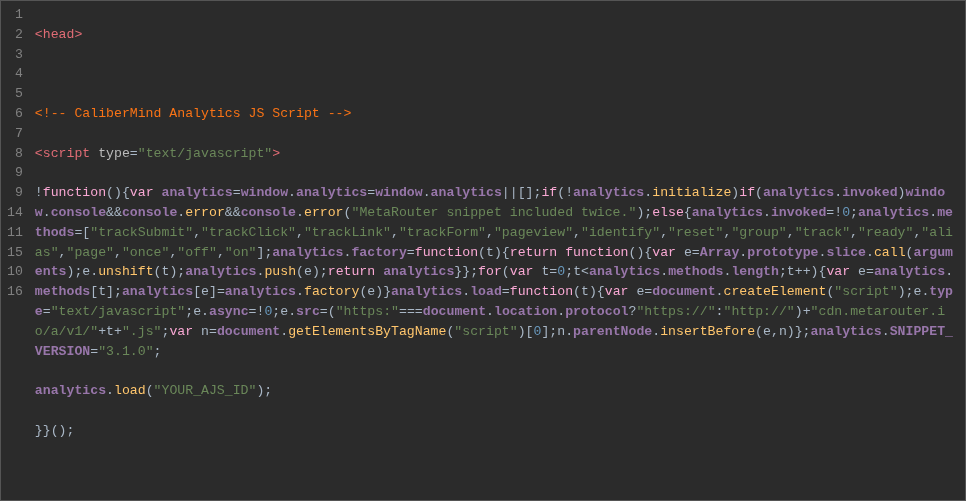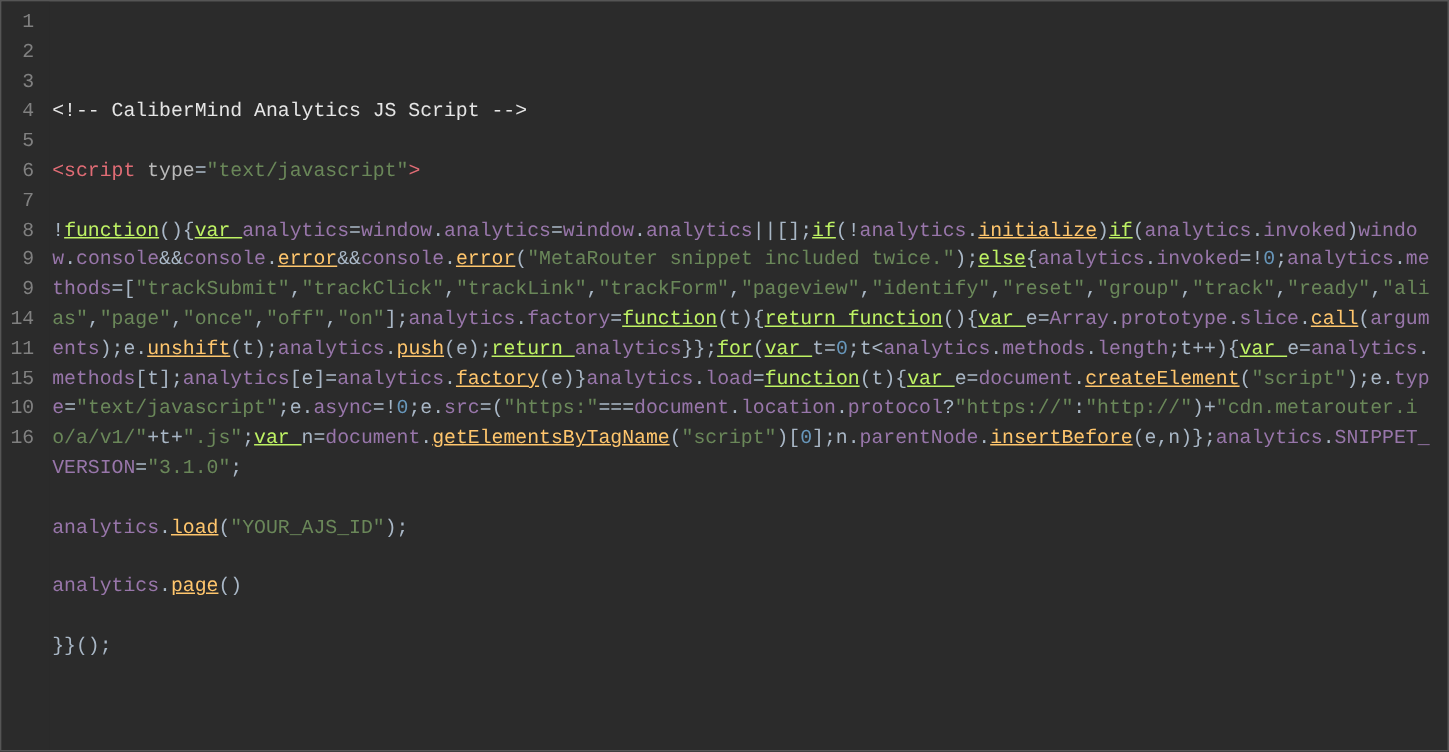--- a/index.html
+++ b/index.html
@@ -30,26 +30,26 @@
   .gutter div { white-space: pre; }
   .code {
     padding: 4px 6px 4px 2px;
     white-space: pre-wrap;
     word-break: break-all;
     flex: 1 1 auto;
   }
   .line { min-height: 1.5em; }      
   .attr { color: #BABABA; }     
   .str { color: #6A8759; }      
-  .kw { color: #bef264; text-decoration: underline; }       
+  .kw { color: #f9a8d4; }       
   .num { color: #6897BB; }      
-  .fn { color: #FFC66D; text-decoration: underline; }       
+  .fn { color: #FFC66D; }       
   .id { color: #A9B7C6; }       
-  .glb { color: #9876AA; }      
-  .cmt { color: #e5e5e5; text-align: center; }      
+  .glb { color: #9876AA; font-weight: bold; }      
+  .cmt { color: #f97316; text-align: center; }      
   .pun { color: #A9B7C6; }
   .tagred { color: #E06C75; }
 </style>
 </head>
 <body>
 
 <div class="editor">
   <div class="gutter">
     <div>1</div>
     <div>2</div>
@@ -69,26 +69,26 @@
     <div>9</div>
     <div>9</div>
     <div>14</div>
     <div>11</div>
     <div>15</div>
     <div>10</div>
     <div>16</div>
   </div>
 
   <div class="code">
+<div class="line"><span class="tagred">&lt;head&gt;</span></div>
 <div class="line"> </div>
 <div class="line"><span class="cmt">&lt;!-- CaliberMind Analytics JS Script --&gt;</span></div>
 <div class="line"><span class="tagred">&lt;script </span><span class="attr">type</span><span class="pun">=</span><span class="str">"text/javascript"</span><span class="tagred">&gt;</span></div>
 <div class="line"><span class="pun">!</span><span class="kw">function</span><span class="pun">(){</span><span class="kw">var </span><span class="glb">analytics</span><span class="pun">=</span><span class="glb">window</span><span class="pun">.</span><span class="glb">analytics</span><span class="pun">=</span><span class="glb">window</span><span class="pun">.</span><span class="glb">analytics</span><span class="pun">||</span><span class="pun">[];</span><span class="kw">if</span><span class="pun">(!</span><span class="glb">analytics</span><span class="pun">.</span><span class="fn">initialize</span><span class="pun">)</span><span class="kw">if</span><span class="pun">(</span><span class="glb">analytics</span><span class="pun">.</span><span class="glb">invoked</span><span class="pun">)</span><span class="glb">window</span><span class="pun">.</span><span class="glb">console</span><span class="pun">&amp;&amp;</span><span class="glb">console</span><span class="pun">.</span><span class="fn">error</span><span class="pun">&amp;&amp;</span><span class="glb">console</span><span class="pun">.</span><span class="fn">error</span><span class="pun">(</span><span class="str">"MetaRouter snippet included twice."</span><span class="pun">);</span><span class="kw">else</span><span class="pun">{</span><span class="glb">analytics</span><span class="pun">.</span><span class="glb">invoked</span><span class="pun">=!</span><span class="num">0</span><span class="pun">;</span><span class="glb">analytics</span><span class="pun">.</span><span class="glb">methods</span><span class="pun">=</span><span class="pun">[</span><span class="str">"trackSubmit"</span><span class="pun">,</span><span class="str">"trackClick"</span><span class="pun">,</span><span class="str">"trackLink"</span><span class="pun">,</span><span class="str">"trackForm"</span><span class="pun">,</span><span class="str">"pageview"</span><span class="pun">,</span><span class="str">"identify"</span><span class="pun">,</span><span class="str">"reset"</span><span class="pun">,</span><span class="str">"group"</span><span class="pun">,</span><span class="str">"track"</span><span class="pun">,</span><span class="str">"ready"</span><span class="pun">,</span><span class="str">"alias"</span><span class="pun">,</span><span class="str">"page"</span><span class="pun">,</span><span class="str">"once"</span><span class="pun">,</span><span class="str">"off"</span><span class="pun">,</span><span class="str">"on"</span><span class="pun">];</span><span class="glb">analytics</span><span class="pun">.</span><span class="glb">factory</span><span class="pun">=</span><span class="kw">function</span><span class="pun">(</span><span class="id">t</span><span class="pun">){</span><span class="kw">return function</span><span class="pun">(){</span><span class="kw">var </span><span class="id">e</span><span class="pun">=</span><span class="glb">Array</span><span class="pun">.</span><span class="glb">prototype</span><span class="pun">.</span><span class="glb">slice</span><span class="pun">.</span><span class="fn">call</span><span class="pun">(</span><span class="glb">arguments</span><span class="pun">);</span><span class="id">e</span><span class="pun">.</span><span class="fn">unshift</span><span class="pun">(</span><span class="id">t</span><span class="pun">);</span><span class="glb">analytics</span><span class="pun">.</span><span class="fn">push</span><span class="pun">(</span><span class="id">e</span><span class="pun">);</span><span class="kw">return </span><span class="glb">analytics</span><span class="pun">}};</span><span class="kw">for</span><span class="pun">(</span><span class="kw">var </span><span class="id">t</span><span class="pun">=</span><span class="num">0</span><span class="pun">;</span><span class="id">t</span><span class="pun">&lt;</span><span class="glb">analytics</span><span class="pun">.</span><span class="glb">methods</span><span class="pun">.</span><span class="glb">length</span><span class="pun">;</span><span class="id">t</span><span class="pun">++){</span><span class="kw">var </span><span class="id">e</span><span class="pun">=</span><span class="glb">analytics</span><span class="pun">.</span><span class="glb">methods</span><span class="pun">[</span><span class="id">t</span><span class="pun">];</span><span class="glb">analytics</span><span class="pun">[</span><span class="id">e</span><span class="pun">]=</span><span class="glb">analytics</span><span class="pun">.</span><span class="fn">factory</span><span class="pun">(</span><span class="id">e</span><span class="pun">)}</span><span class="glb">analytics</span><span class="pun">.</span><span class="glb">load</span><span class="pun">=</span><span class="kw">function</span><span class="pun">(</span><span class="id">t</span><span class="pun">){</span><span class="kw">var </span><span class="id">e</span><span class="pun">=</span><span class="glb">document</span><span class="pun">.</span><span class="fn">createElement</span><span class="pun">(</span><span class="str">"script"</span><span class="pun">);</span><span class="id">e</span><span class="pun">.</span><span class="glb">type</span><span class="pun">=</span><span class="str">"text/javascript"</span><span class="pun">;</span><span class="id">e</span><span class="pun">.</span><span class="glb">async</span><span class="pun">=!</span><span class="num">0</span><span class="pun">;</span><span class="id">e</span><span class="pun">.</span><span class="glb">src</span><span class="pun">=</span><span class="pun">(</span><span class="str">"https:"</span><span class="pun">===</span><span class="glb">document</span><span class="pun">.</span><span class="glb">location</span><span class="pun">.</span><span class="glb">protocol</span><span class="pun">?</span><span class="str">"https://"</span><span class="pun">:</span><span class="str">"http://"</span><span class="pun">)+</span><span class="str">"cdn.metarouter.io/a/v1/"</span><span class="pun">+</span><span class="id">t</span><span class="pun">+</span><span class="str">".js"</span><span class="pun">;</span><span class="kw">var </span><span class="id">n</span><span class="pun">=</span><span class="glb">document</span><span class="pun">.</span><span class="fn">getElementsByTagName</span><span class="pun">(</span><span class="str">"script"</span><span class="pun">)[</span><span class="num">0</span><span class="pun">];</span><span class="id">n</span><span class="pun">.</span><span class="glb">parentNode</span><span class="pun">.</span><span class="fn">insertBefore</span><span class="pun">(</span><span class="id">e</span><span class="pun">,</span><span class="id">n</span><span class="pun">)};</span><span class="glb">analytics</span><span class="pun">.</span><span class="glb">SNIPPET_VERSION</span><span class="pun">=</span><span class="str">"3.1.0"</span><span class="pun">;</span></div>
 <div class="line"><span class="glb">analytics</span><span class="pun">.</span><span class="fn">load</span><span class="pun">(</span><span class="str">"YOUR_AJS_ID"</span><span class="pun">);</span></div>
-<div class="line"><span class="glb">analytics</span><span class="pun">.</span><span class="fn">page</span><span class="pun">()</span></div>
 <div class="line"><span class="pun">}}();</span></div>
 <div class="line"></div>
 
 
 
 
 
 
   </div>
 </div>

